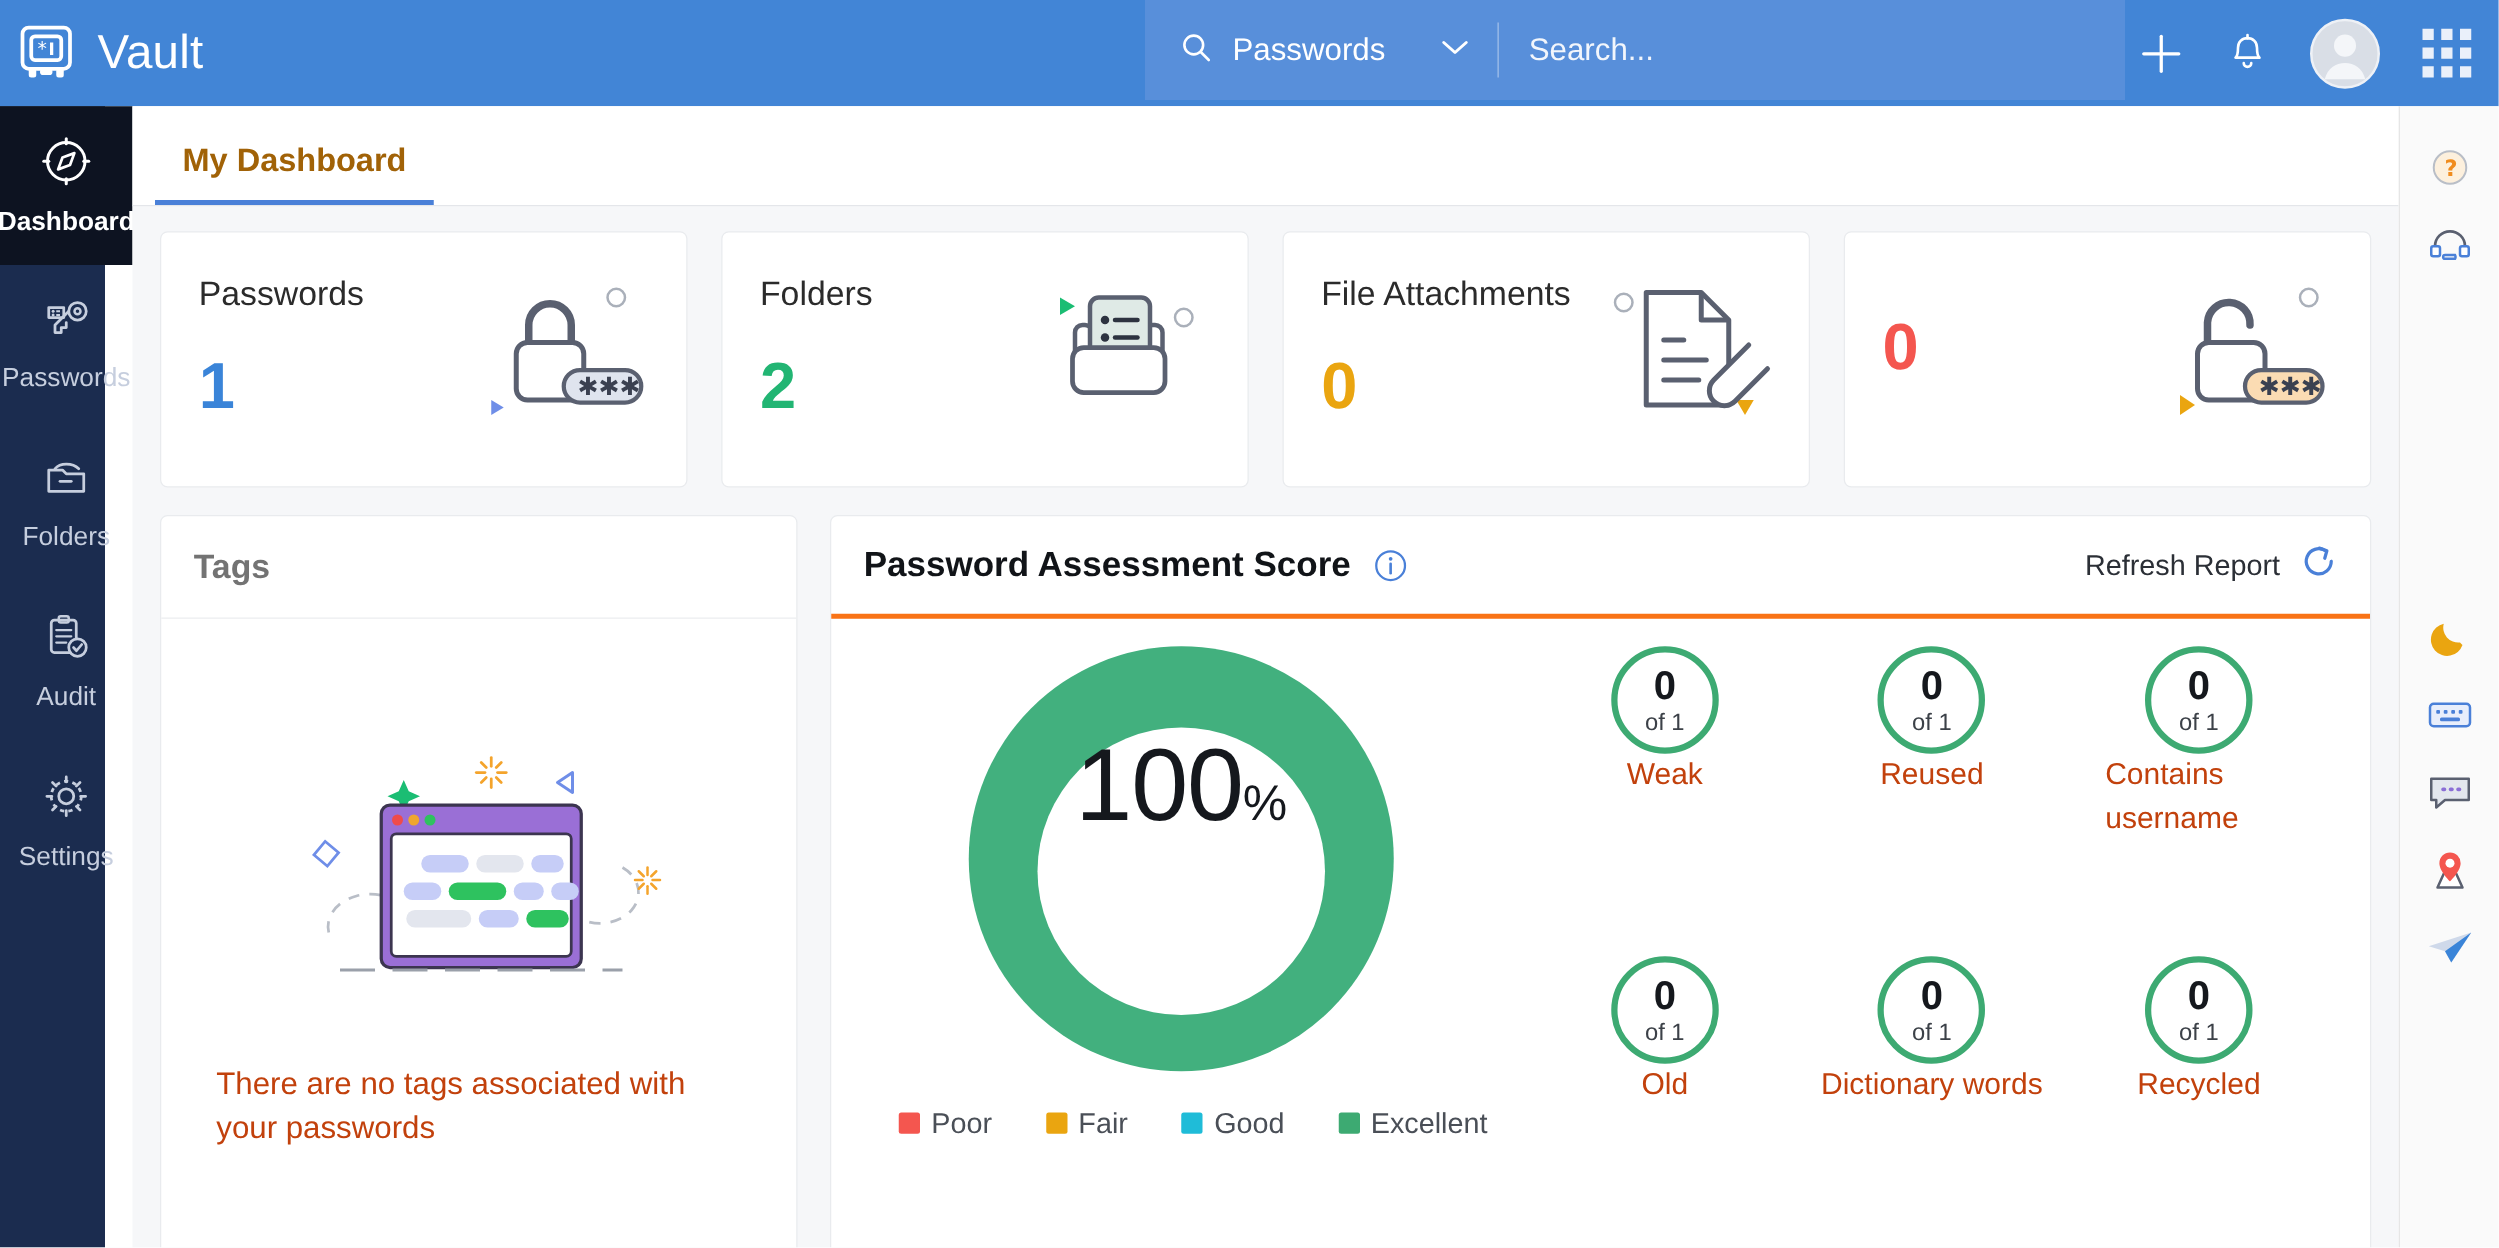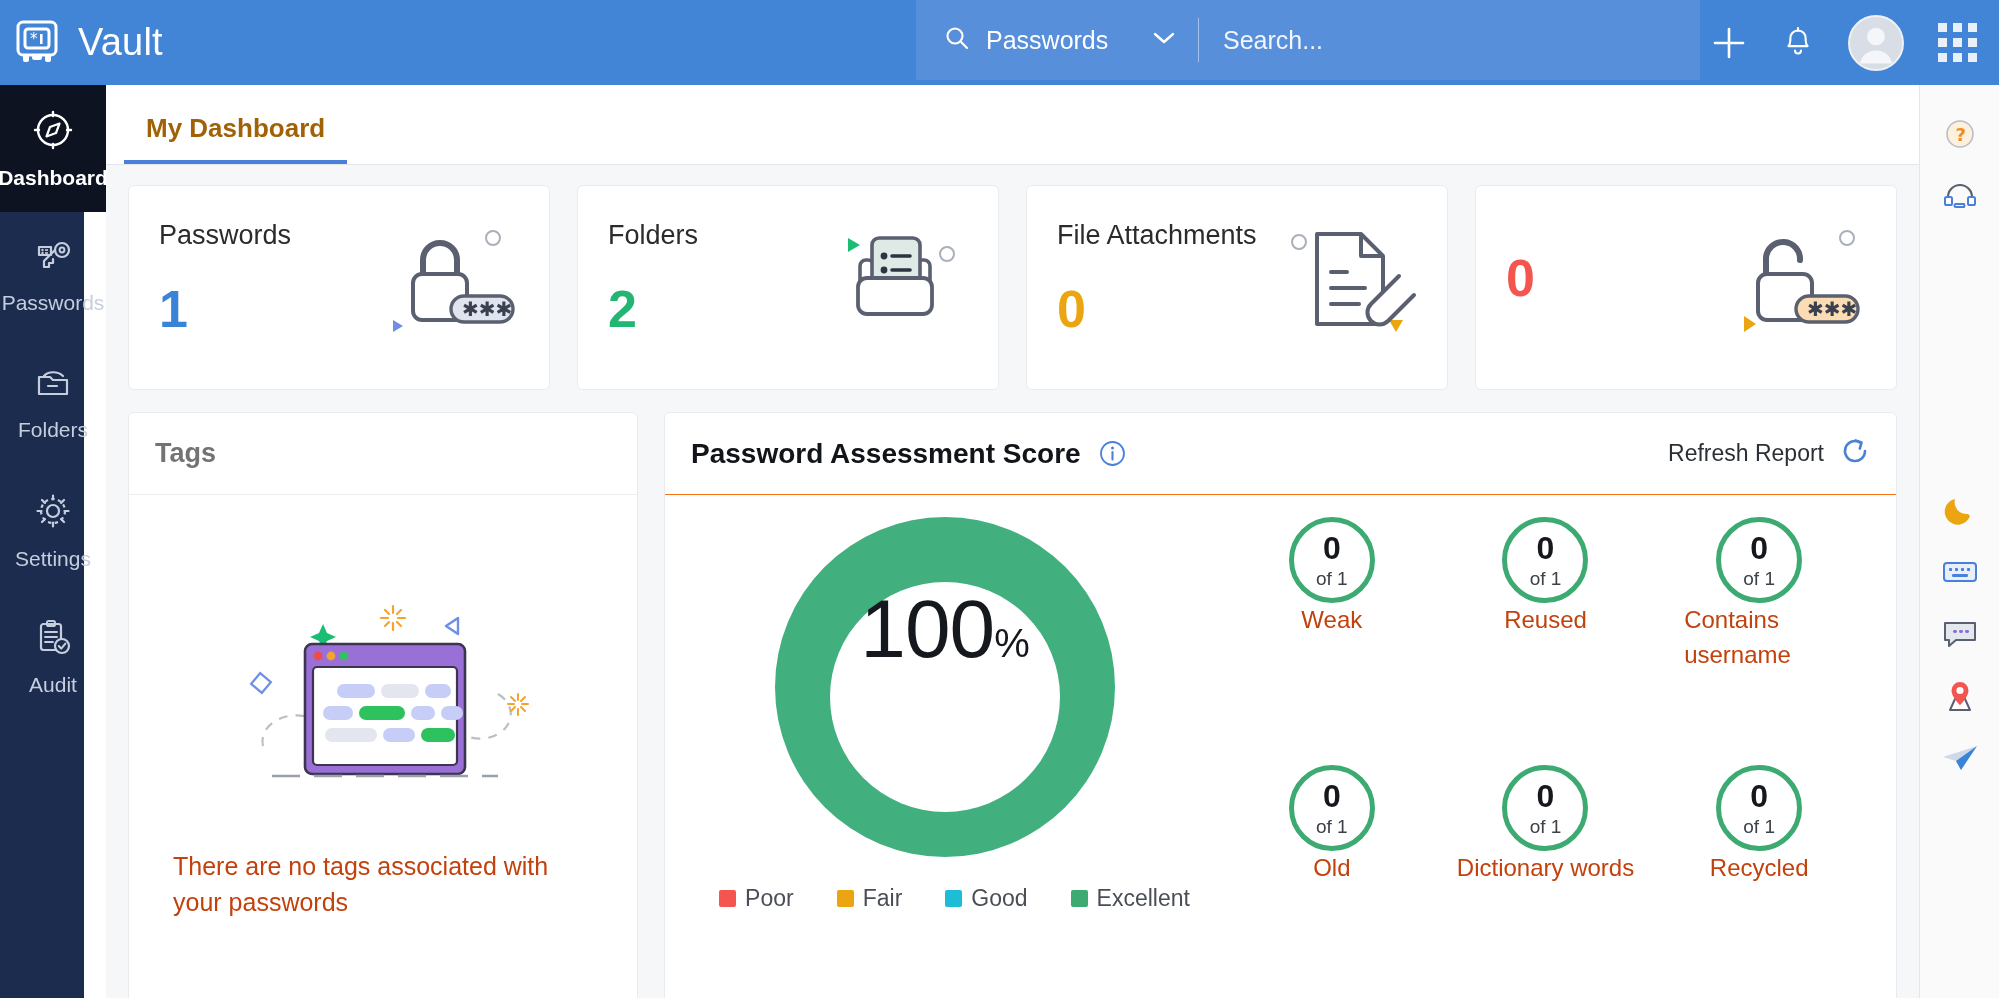--- a/index.html
+++ b/index.html
@@ -123,21 +123,21 @@
     align-items: center; justify-content: center; padding: 10px 40px 0;
   }
   .tags-empty-text {
     margin-top: 34px; font-size: 25px;
     color: #c2410c; line-height: 1.42; max-width: 420px;
   }
 
   .score-panel { flex: 1; height: 600px; position: relative; }
   .score-head {
     height: 82px; display: flex; align-items: center;
-    padding: 0 26px; border-bottom: 1px solid #f97316;
+    padding: 0 26px; border-bottom: 4px solid #f97316;
   }
   .score-title { font-size: 28px; color: #111418; font-weight: 700; }
   .info-badge { margin-left: 18px; display: flex; align-items: center; }
   .refresh {
     margin-left: auto; display: flex; align-items: center; gap: 16px;
     font-size: 23px; color: #2b2f36; cursor: pointer;
   }
   .score-body { display: flex; height: 518px; padding: 22px 0 0 0; }
   .donut-col {
     width: 560px; display: flex; flex-direction: column; align-items: center;
@@ -289,44 +289,44 @@
           <path d="M8 30V13h11l3 3h14v14z" fill="none" stroke="#c6cede" stroke-width="2.2" stroke-linejoin="round"></path>
           <line x1="17" y1="22" x2="26" y2="22" stroke="#c6cede" stroke-width="2.2" stroke-linecap="round"></line>
           <path d="M13 12c4-5 14-5 19 0" fill="none" stroke="#c6cede" stroke-width="2.2" stroke-linecap="round"></path>
         </svg>
       </span>
       <span class="nav-label">Folders</span>
     </div>
 
     <div class="nav-item">
       <span>
-        <svg width="44" height="44" viewBox="0 0 44 44">
-          <g fill="none" stroke="#c6cede" stroke-width="2.2">
-            <circle cx="22" cy="22" r="6"></circle>
-            <path d="M22 6.5v4M22 33.5v4M6.5 22h4M33.5 22h4M11 11l2.9 2.9M30.1 30.1 33 33M33 11l-2.9 2.9M13.9 30.1 11 33" stroke-linecap="round"></path>
-            <circle cx="22" cy="22" r="12" stroke-dasharray="3.4 3.4"></circle>
-          </g>
-        </svg>
-      </span>
-      <span class="nav-label">Settings</span>
-    </div>
-
-    <div class="nav-item">
-      <span>
         <svg width="44" height="42" viewBox="0 0 44 42">
           <rect x="10" y="7" width="20" height="26" rx="2.5" fill="none" stroke="#c6cede" stroke-width="2.2"></rect>
           <rect x="16" y="4" width="8" height="5" rx="1.6" fill="none" stroke="#c6cede" stroke-width="2"></rect>
           <line x1="14" y1="15" x2="26" y2="15" stroke="#c6cede" stroke-width="1.8" stroke-linecap="round"></line>
           <line x1="14" y1="20" x2="26" y2="20" stroke="#c6cede" stroke-width="1.8" stroke-linecap="round"></line>
           <line x1="14" y1="25" x2="22" y2="25" stroke="#c6cede" stroke-width="1.8" stroke-linecap="round"></line>
           <circle cx="31" cy="29" r="7" fill="#1b2c4f" stroke="#c6cede" stroke-width="2.2"></circle>
           <polyline points="27.8,29 30.2,31.6 34.4,26.6" fill="none" stroke="#c6cede" stroke-width="2.1" stroke-linecap="round" stroke-linejoin="round"></polyline>
         </svg>
       </span>
       <span class="nav-label">Audit</span>
+    </div>
+
+    <div class="nav-item">
+      <span>
+        <svg width="44" height="44" viewBox="0 0 44 44">
+          <g fill="none" stroke="#c6cede" stroke-width="2.2">
+            <circle cx="22" cy="22" r="6"></circle>
+            <path d="M22 6.5v4M22 33.5v4M6.5 22h4M33.5 22h4M11 11l2.9 2.9M30.1 30.1 33 33M33 11l-2.9 2.9M13.9 30.1 11 33" stroke-linecap="round"></path>
+            <circle cx="22" cy="22" r="12" stroke-dasharray="3.4 3.4"></circle>
+          </g>
+        </svg>
+      </span>
+      <span class="nav-label">Settings</span>
     </div>
   </div>
 
   <div class="main">
 
     <div class="tabbar">
       <div class="tab">My Dashboard</div>
     </div>
 
     <div class="stats">

